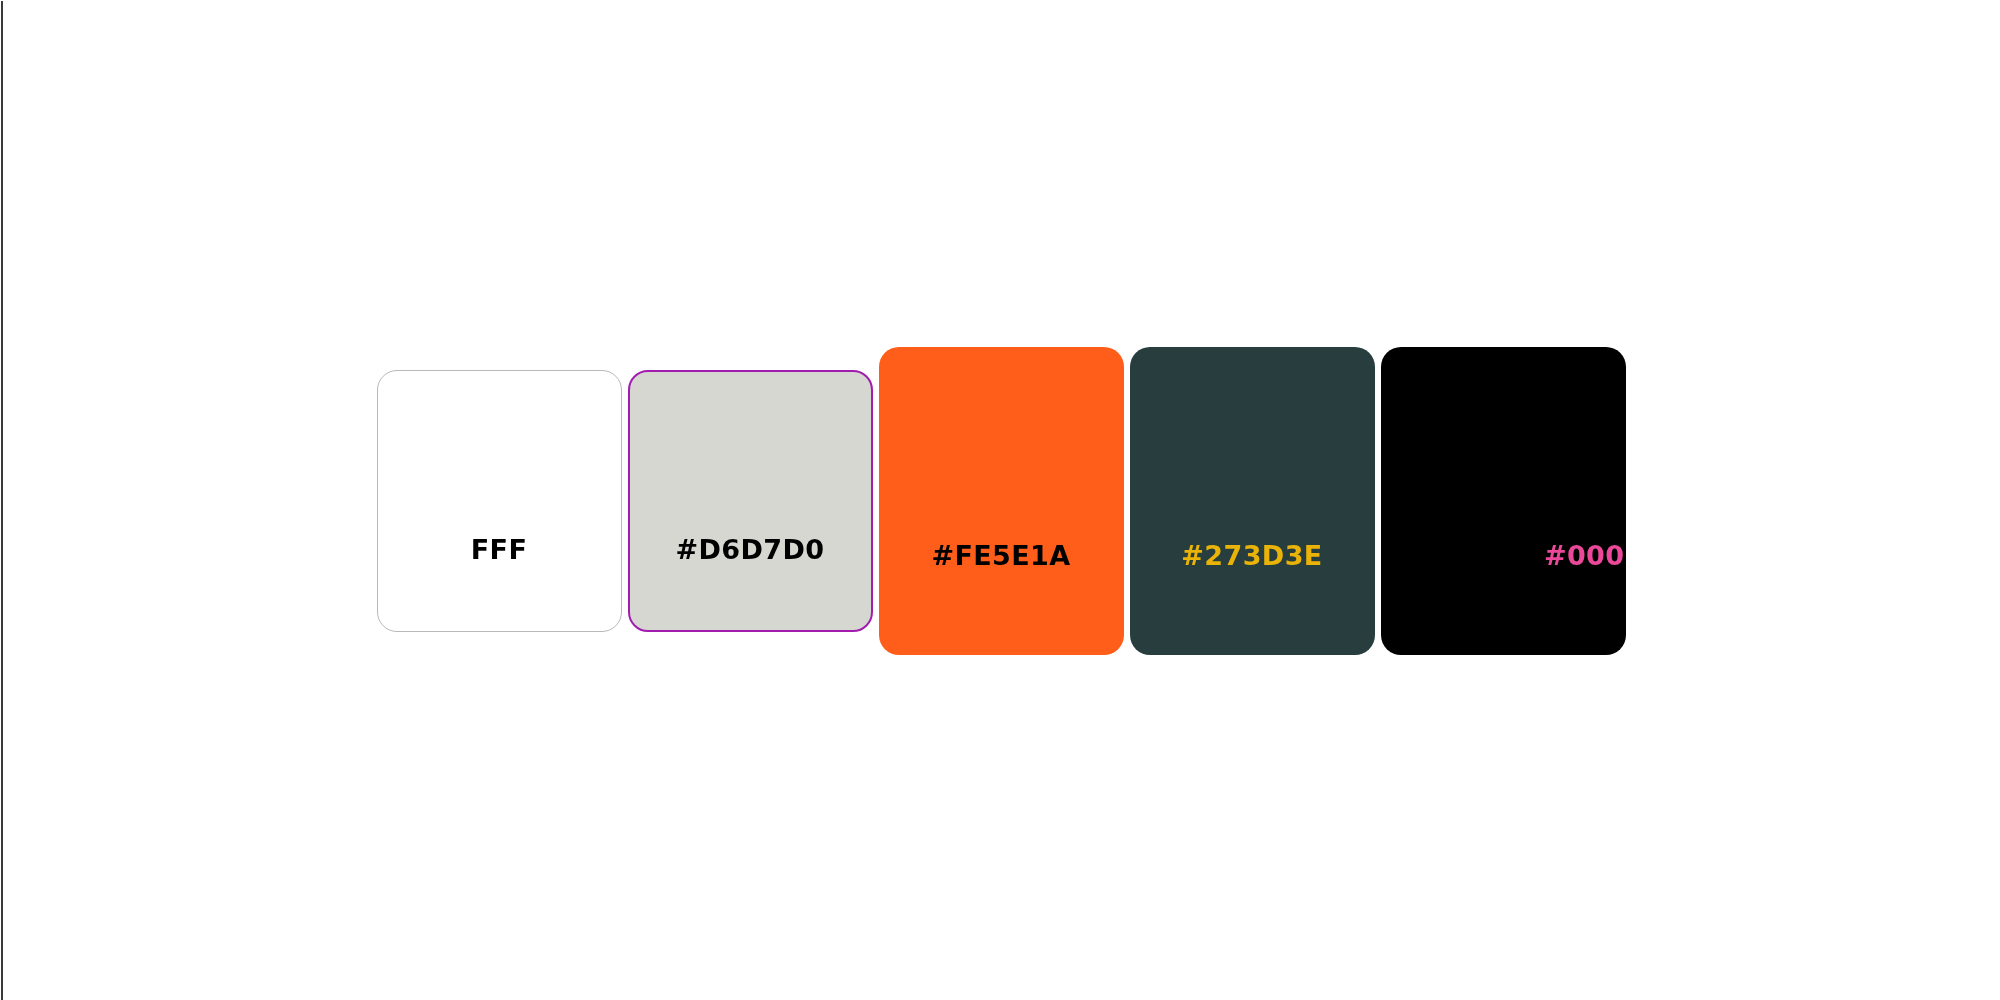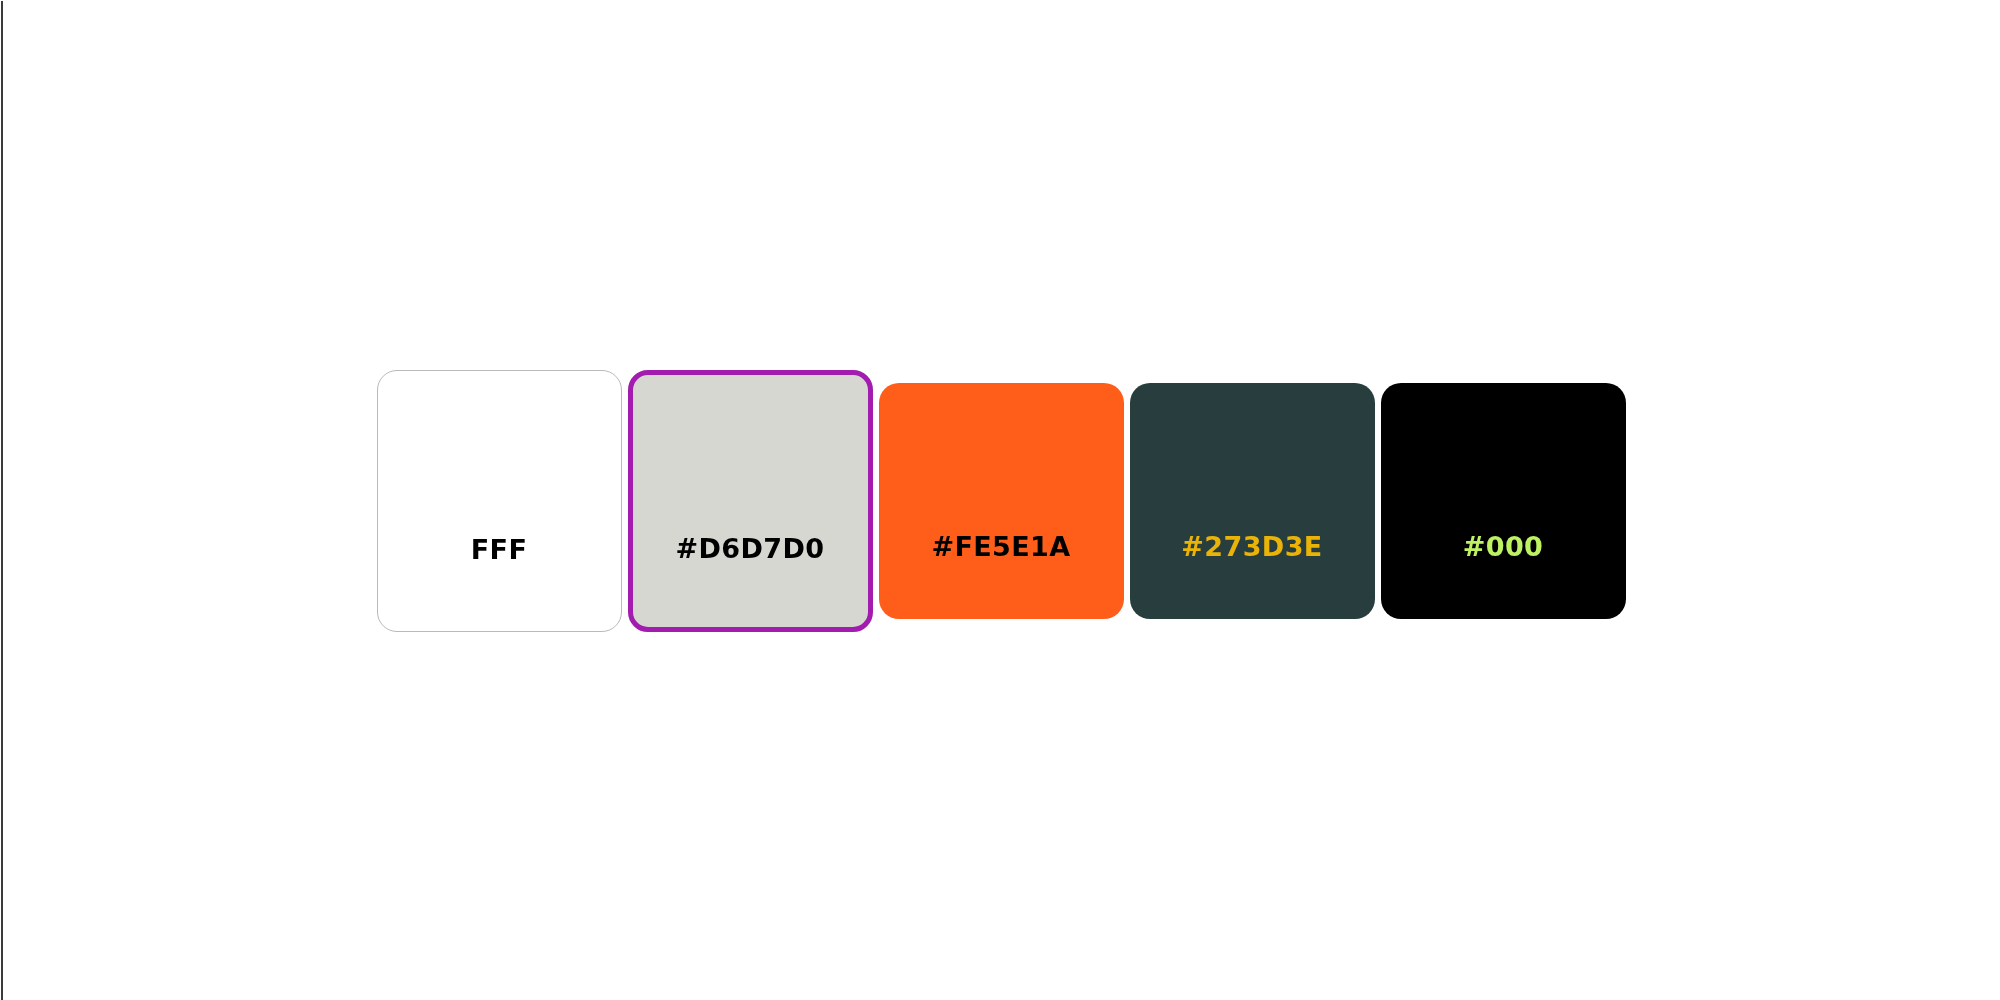--- a/index.html
+++ b/index.html
@@ -34,21 +34,21 @@
     width: 2000px;
     height: 1000px;
     display: flex;
     align-items: center;
     justify-content: center;
     gap: 6px;
   }
 
   .swatch {
     width: 245px;
-    height: 236px;
+    height: 308px;
     border-radius: 20px;
     position: relative;
     flex: 0 0 auto;
     display: block;
   }
 
   
   .swatch-label {
     position: absolute;
     left: 0;
@@ -66,21 +66,21 @@
   
 
   
   .swatch.has-border {
     border: 1px solid #b9b9b9;
     height: 262px;
   }
 
   
   .swatch.has-soft-border {
-    border: 5px solid #a21caf;
+    border: 2px solid #a21caf;
     height: 262px;
   }
 </style>
 </head>
 <body>
 
 <div class="page-edge-rule"></div>
 
 <div class="palette" id="palette-root">
     <div class="swatch has-border" title="FFF" style="background: rgb(255, 255, 255);">
@@ -89,15 +89,15 @@
     <div class="swatch has-soft-border" title="#D6D7D0" style="background: rgb(214, 215, 208);">
       <span class="swatch-label" style="color: rgb(0, 0, 0);">#D6D7D0</span>
     </div>
     <div class="swatch" title="#FE5E1A" style="background: rgb(254, 94, 26);">
       <span class="swatch-label" style="color: rgb(0, 0, 0);">#FE5E1A</span>
     </div>
     <div class="swatch" title="#273D3E" style="background: rgb(39, 61, 62);">
       <span class="swatch-label" style="color: #eab308;">#273D3E</span>
     </div>
     <div class="swatch" title="#000" style="background: rgb(0, 0, 0);">
-      <span class="swatch-label" style="color: #bef264;">#000</span>
+      <span class="swatch-label" style="color: #ec4899; text-align: right;">#000</span>
     </div>
   </div>
 
 </body></html>

